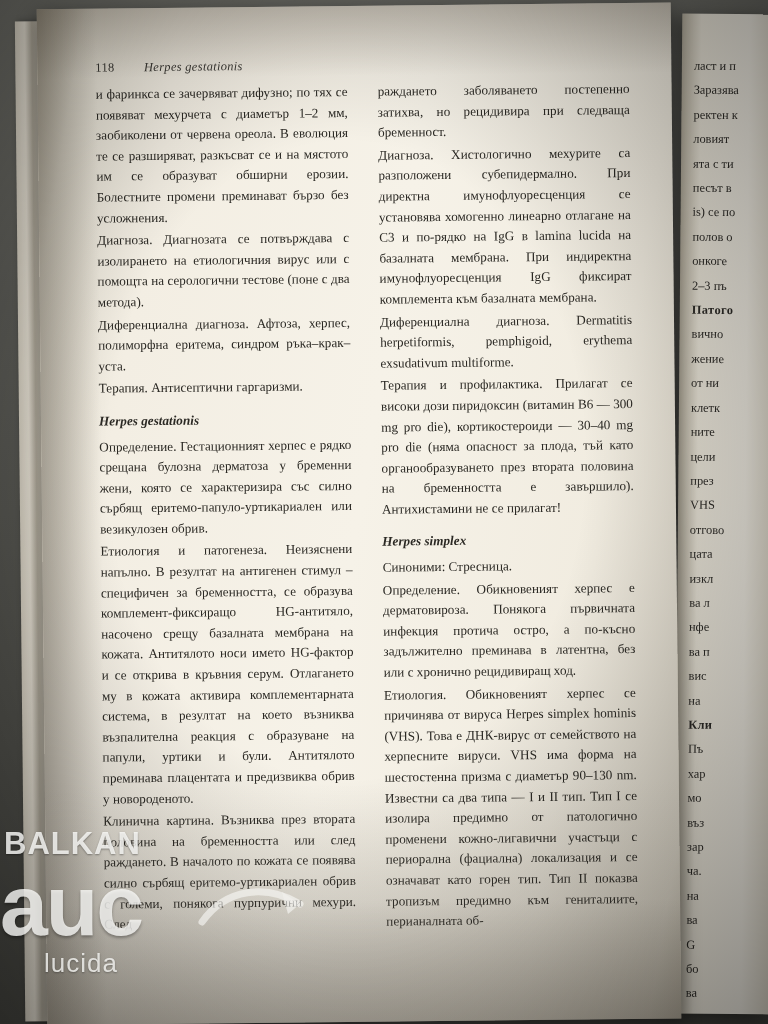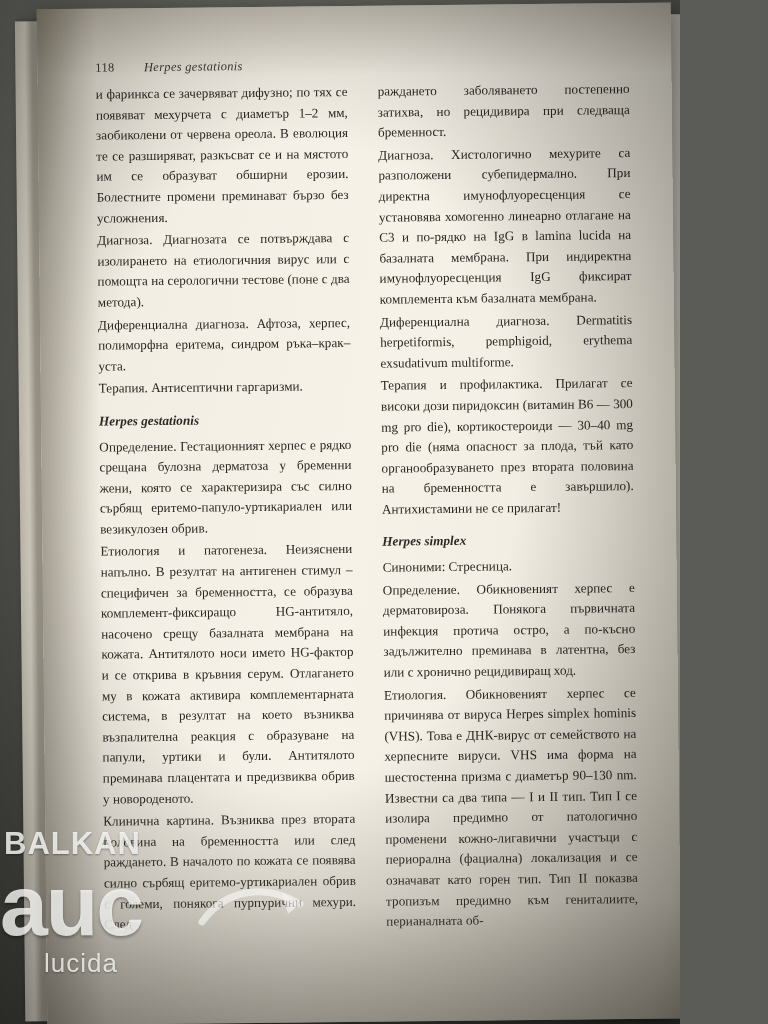--- a/index.html
+++ b/index.html
@@ -1,21 +1,21 @@
 <!DOCTYPE html>
 <html><head>
 <meta charset="utf-8">
 <style>
   html,body{margin:0;padding:0;}
   body{
     width:768px;height:1024px;overflow:hidden;
     background:#5b5b57;
     font-family:"Liberation Serif", serif;
   }
-  #scene{position:relative;width:680px;height:1024px;overflow:hidden;}
+  #scene{position:relative;width:768px;height:1024px;overflow:hidden;}
 
   
   .bg{
     position:absolute;inset:0;
     background:
       linear-gradient(180deg,#6a6a64 0%, #5a5a55 30%, #4e4e49 70%, #44443f 100%);
   }
   .bg-vignette{
     position:absolute;inset:0;
     background:radial-gradient(ellipse at 45% 45%, rgba(0,0,0,0) 40%, rgba(0,0,0,.45) 100%);

